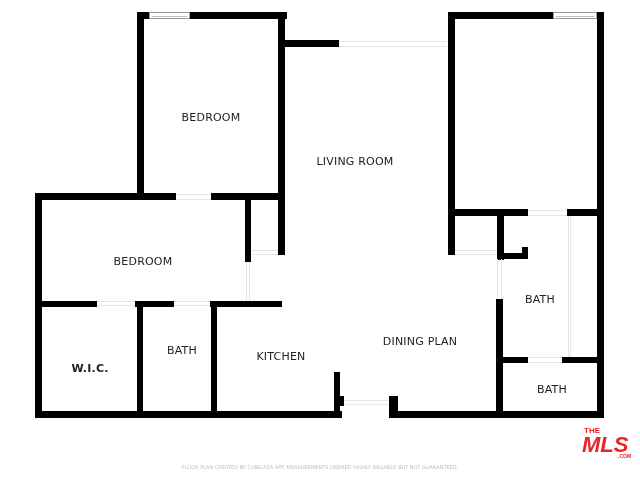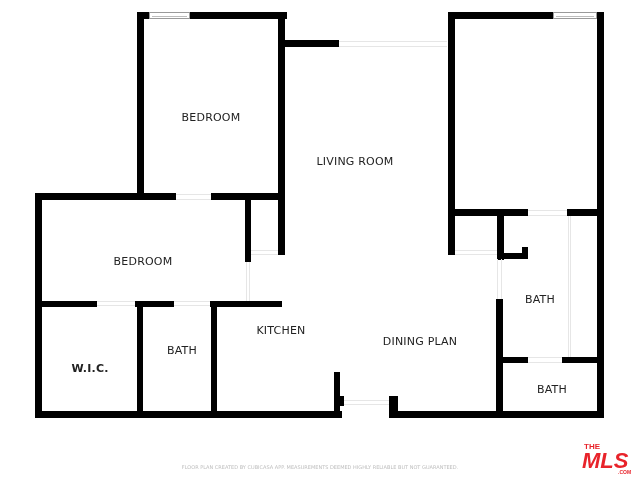--- a/index.html
+++ b/index.html
@@ -5,21 +5,21 @@
   html, body { margin:0; padding:0; }
   body { width:640px; height:480px; background:#ffffff; position:relative; overflow:hidden;
          font-family:"DejaVu Sans", "Liberation Sans", sans-serif; }
   .wall { position:absolute; background:#000000; }
   .window { position:absolute; background:#ffffff; border:1px solid #9a9a9a; box-sizing:border-box; }
   .window::after { content:""; position:absolute; left:2px; right:2px; top:50%; height:1px; background:#bdbdbd; }
   .opening { position:absolute; border-top:1px solid #e6e6e6; border-bottom:1px solid #e6e6e6; box-sizing:border-box; }
   .vopening { position:absolute; border-left:1px solid #e6e6e6; border-right:1px solid #e6e6e6; box-sizing:border-box; }
   .label { position:absolute; font-size:11px; color:#222222; letter-spacing:0.2px; white-space:nowrap; transform:translate(-50%,-50%); }
   .footer { position:absolute; left:320px; top:464px; transform:translateX(-50%); font-size:5px; color:#bdbdbd; white-space:nowrap; }
-  .logo { position:absolute; left:578px; top:440px; width:58px; height:36px; }
+  .logo { position:absolute; left:578px; top:424px; width:58px; height:36px; }
 </style>
 </head>
 <body>
 
 <div style="position:absolute;left:0;top:0;width:640px;height:480px;">
 
   <div class="wall" style="left:137px;top:12px;width:7px;height:188px;"></div>
   <div class="wall" style="left:137px;top:12px;width:150px;height:7px;"></div>
   <div class="window" style="left:149px;top:12px;width:41px;height:7px;"></div>
   <div class="wall" style="left:278px;top:12px;width:7px;height:243px;"></div>
@@ -71,21 +71,21 @@
   <div class="wall" style="left:336px;top:396px;width:8px;height:10px;"></div>
   <div class="wall" style="left:389px;top:396px;width:9px;height:22px;"></div>
   <div class="opening" style="left:344px;top:400px;width:45px;height:5px;"></div>
 
   <div class="label" style="left:211px;top:117px;">BEDROOM</div>
   <div class="label" style="left:355px;top:161px;">LIVING ROOM</div>
   <div class="label" style="left:143px;top:261px;">BEDROOM</div>
   <div class="label" style="left:540px;top:299px;">BATH</div>
   <div class="label" style="left:90px;top:368px;font-weight:bold;">W.I.C.</div>
   <div class="label" style="left:182px;top:350px;">BATH</div>
-  <div class="label" style="left:281px;top:330px;text-align:right;">KITCHEN</div>
+  <div class="label" style="left:281px;top:356px;text-align:right;">KITCHEN</div>
   <div class="label" style="left:420px;top:341px;">DINING PLAN</div>
   <div class="label" style="left:552px;top:389px;">BATH</div>
 </div>
 
 <div class="footer">FLOOR PLAN CREATED BY CUBICASA APP. MEASUREMENTS DEEMED HIGHLY RELIABLE BUT NOT GUARANTEED.</div>
 
 <div class="logo">
   <svg width="58" height="36" viewBox="0 0 58 36">
     <text x="6" y="9" font-family="Liberation Sans, sans-serif" font-weight="bold" font-size="8" fill="#e8232a">THE</text>
     <text x="4" y="28" font-family="Liberation Sans, sans-serif" font-weight="bold" font-size="22" fill="#e8232a" font-style="italic">MLS</text>

